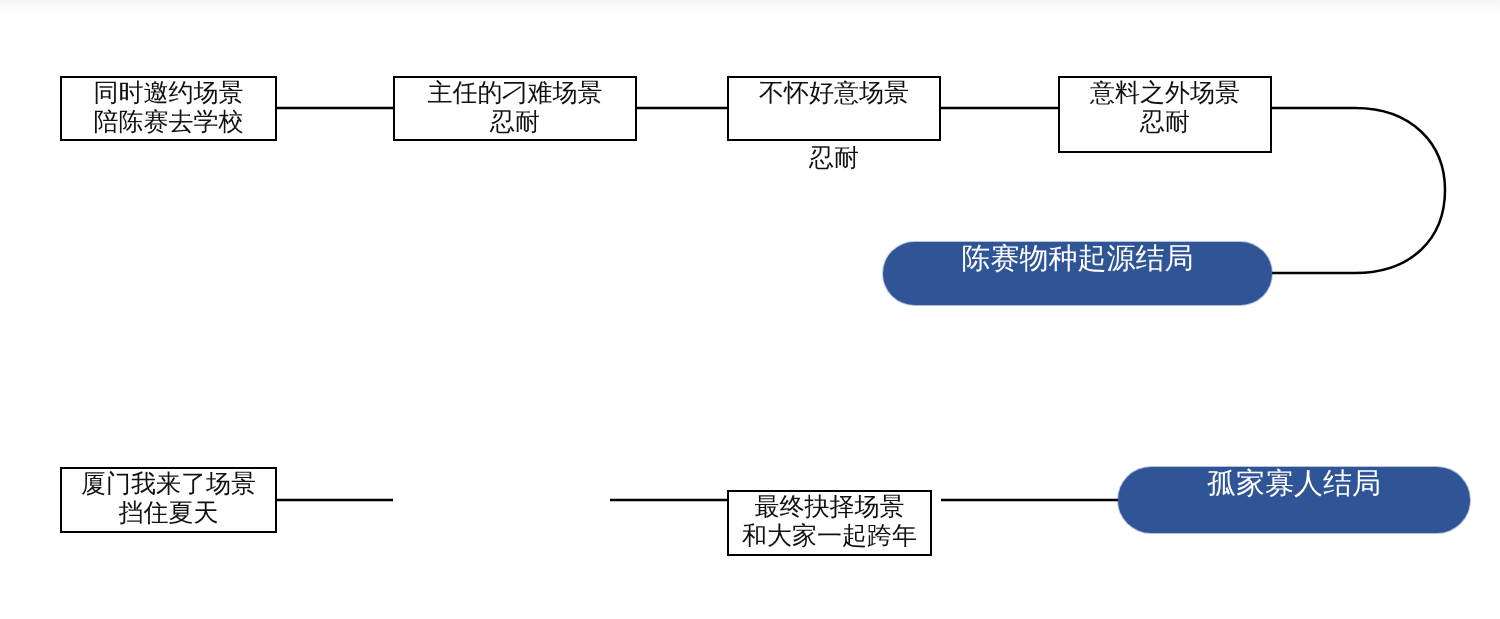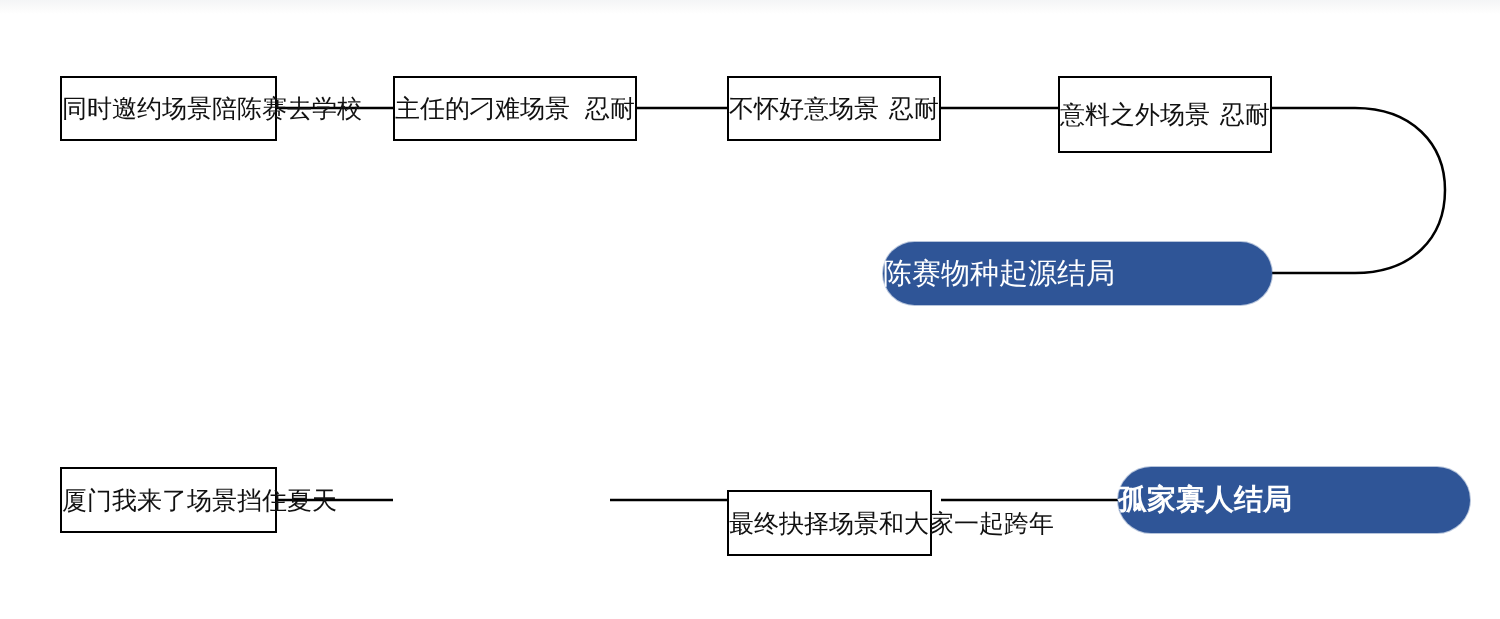--- a/index.html
+++ b/index.html
@@ -33,23 +33,23 @@
     left: 0;
     top: 0;
     width: 1500px;
     height: 619px;
     overflow: visible;
   }
   .node {
     position: absolute;
     box-sizing: border-box;
     display: flex;
-    flex-direction: row;
+    flex-direction: column;
     align-items: center;
-    justify-content: space-between;
+    justify-content: flex-start;
     line-height: 1.16;
     text-align: center;
     white-space: nowrap;
   }
   .node.scene {
     border: 2.5px solid #000000;
     background: #ffffff;
     color: #111111;
     font-size: 25px;
   }
@@ -89,21 +89,21 @@
   <div class="node scene" style="left:60px; top:76px; width:217px; height:65px;">
     <span class="l1">同时邀约场景</span>
     <span class="l2">陪陈赛去学校</span>
   </div>
 
   <div class="node scene" style="left:393px; top:76px; width:244px; height:65px;">
     <span class="l1">主任的刁难场景</span>
     <span class="l2">忍耐</span>
   </div>
 
-  <div class="node scene" style="left:727px; top:76px; width:214px; height:65px;">
+  <div class="node scene" style="left:727px; top:76px; width:214px; height:65px;gap:36px;">
     <span class="l1">不怀好意场景</span>
     <span class="l2">忍耐</span>
   </div>
 
   <div class="node scene" style="left:1058px; top:76px; width:214px; height:77px;">
     <span class="l1">意料之外场景</span>
     <span class="l2">忍耐</span>
   </div>
 
   <div class="node ending" style="left:883px; top:242px; width:389px; height:63px;">
@@ -114,17 +114,17 @@
     <span class="l1">厦门我来了场景</span>
     <span class="l2">挡住夏天</span>
   </div>
 
 
   <div class="node scene" style="left:727px; top:490px; width:205px; height:66px;">
     <span class="l1">最终抉择场景</span>
     <span class="l2">和大家一起跨年</span>
   </div>
 
-  <div class="node ending" style="left:1118px; top:467px; width:352px; height:66px;font-weight:bold;">
+  <div class="node ending" style="left:1118px; top:467px; width:352px; height:66px;">
     <span class="l1">孤家寡人结局</span>
   </div>
 
 </div>
 
 </body></html>

